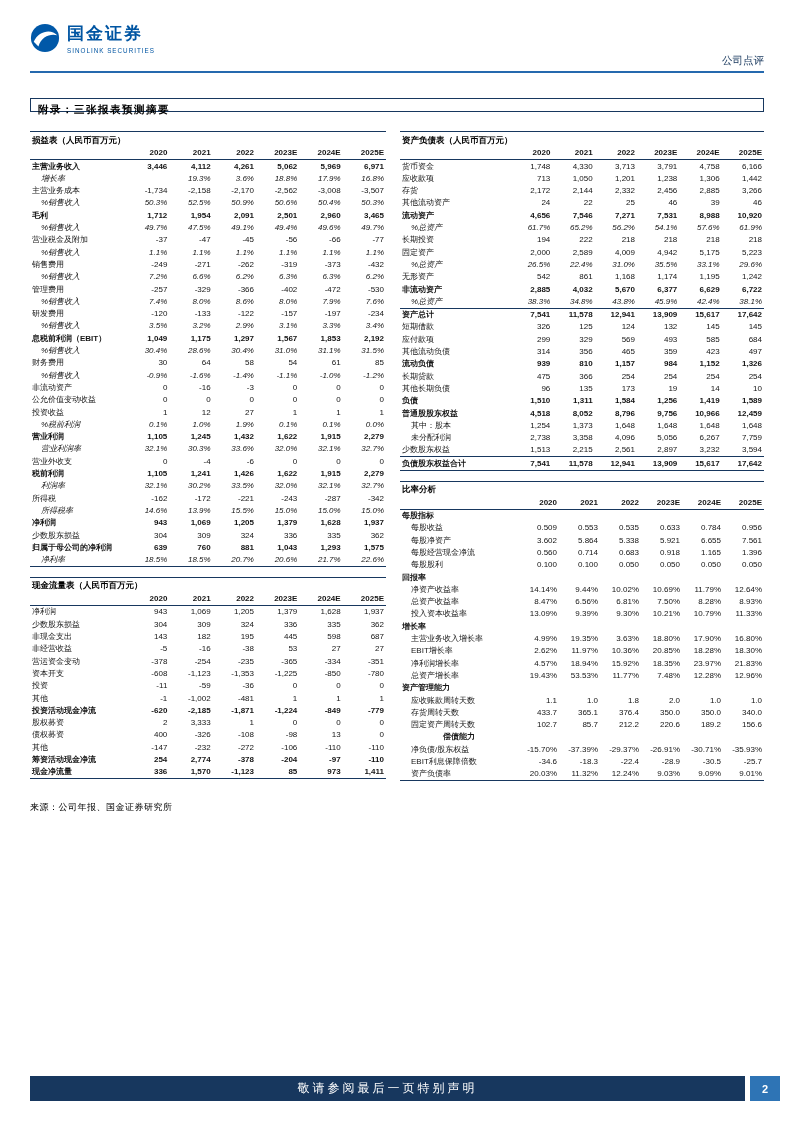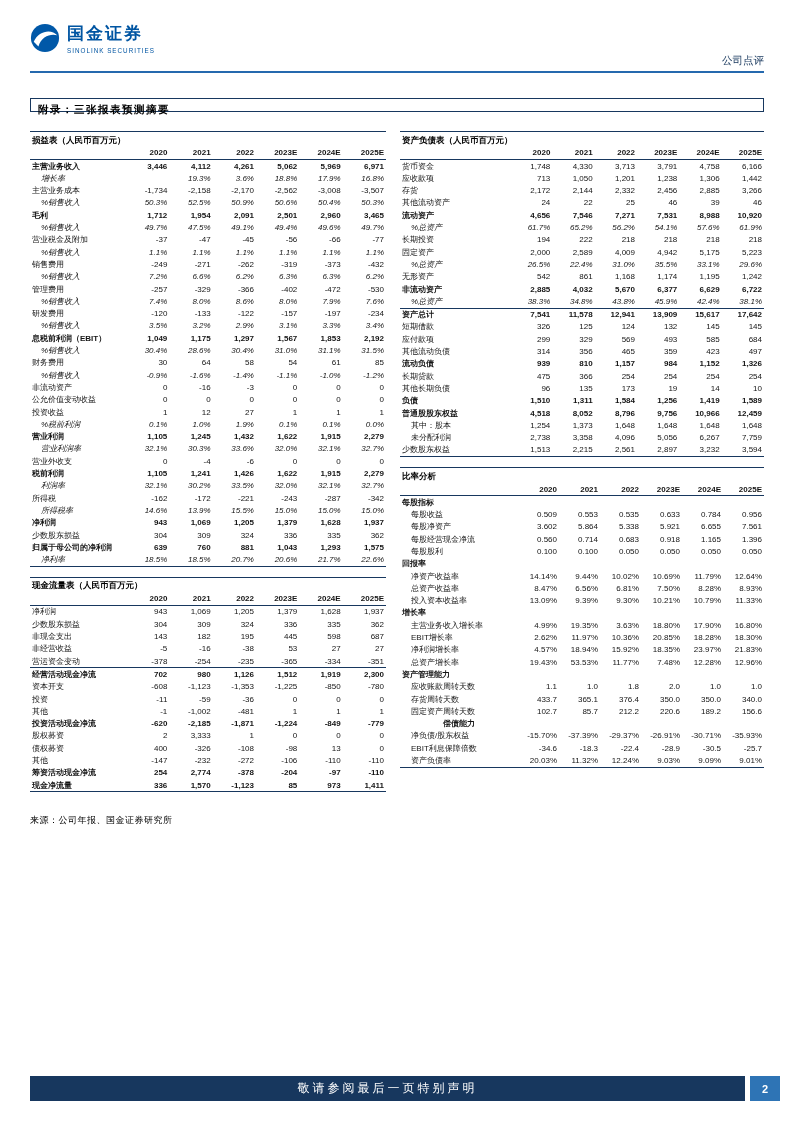--- a/index.html
+++ b/index.html
@@ -463,29 +463,20 @@
             </tr>
             <tr>
               <td class="lab" style="padding-left: 2px;">营运资金变动</td>
               <td class="val">-378</td>
               <td class="val">-254</td>
               <td class="val">-235</td>
               <td class="val">-365</td>
               <td class="val">-334</td>
               <td class="val">-351</td>
             </tr>
-            <tr class="b bt">
-              <td class="lab" style="padding-left: 2px;">经营活动现金净流</td>
-              <td class="val">702</td>
-              <td class="val">980</td>
-              <td class="val">1,126</td>
-              <td class="val">1,512</td>
-              <td class="val">1,919</td>
-              <td class="val">2,300</td>
-            </tr>
             <tr>
               <td class="lab" style="padding-left: 2px;">资本开支</td>
               <td class="val">-608</td>
               <td class="val">-1,123</td>
               <td class="val">-1,353</td>
               <td class="val">-1,225</td>
               <td class="val">-850</td>
               <td class="val">-780</td>
             </tr>
             <tr>
@@ -799,20 +790,29 @@
             </tr>
             <tr>
               <td class="lab" style="padding-left: 2px;">少数股东权益</td>
               <td class="val">1,513</td>
               <td class="val">2,215</td>
               <td class="val">2,561</td>
               <td class="val">2,897</td>
               <td class="val">3,232</td>
               <td class="val">3,594</td>
             </tr>
+            <tr class="b bt">
+              <td class="lab" style="padding-left: 2px;">负债股东权益合计</td>
+              <td class="val">7,541</td>
+              <td class="val">11,578</td>
+              <td class="val">12,941</td>
+              <td class="val">13,909</td>
+              <td class="val">15,617</td>
+              <td class="val">17,642</td>
+            </tr>
           </tbody>
         </table>
       <table class="tbl">
           <colgroup>
             <col style="width: 118px;">
             <col>
             <col>
             <col>
             <col>
             <col>

